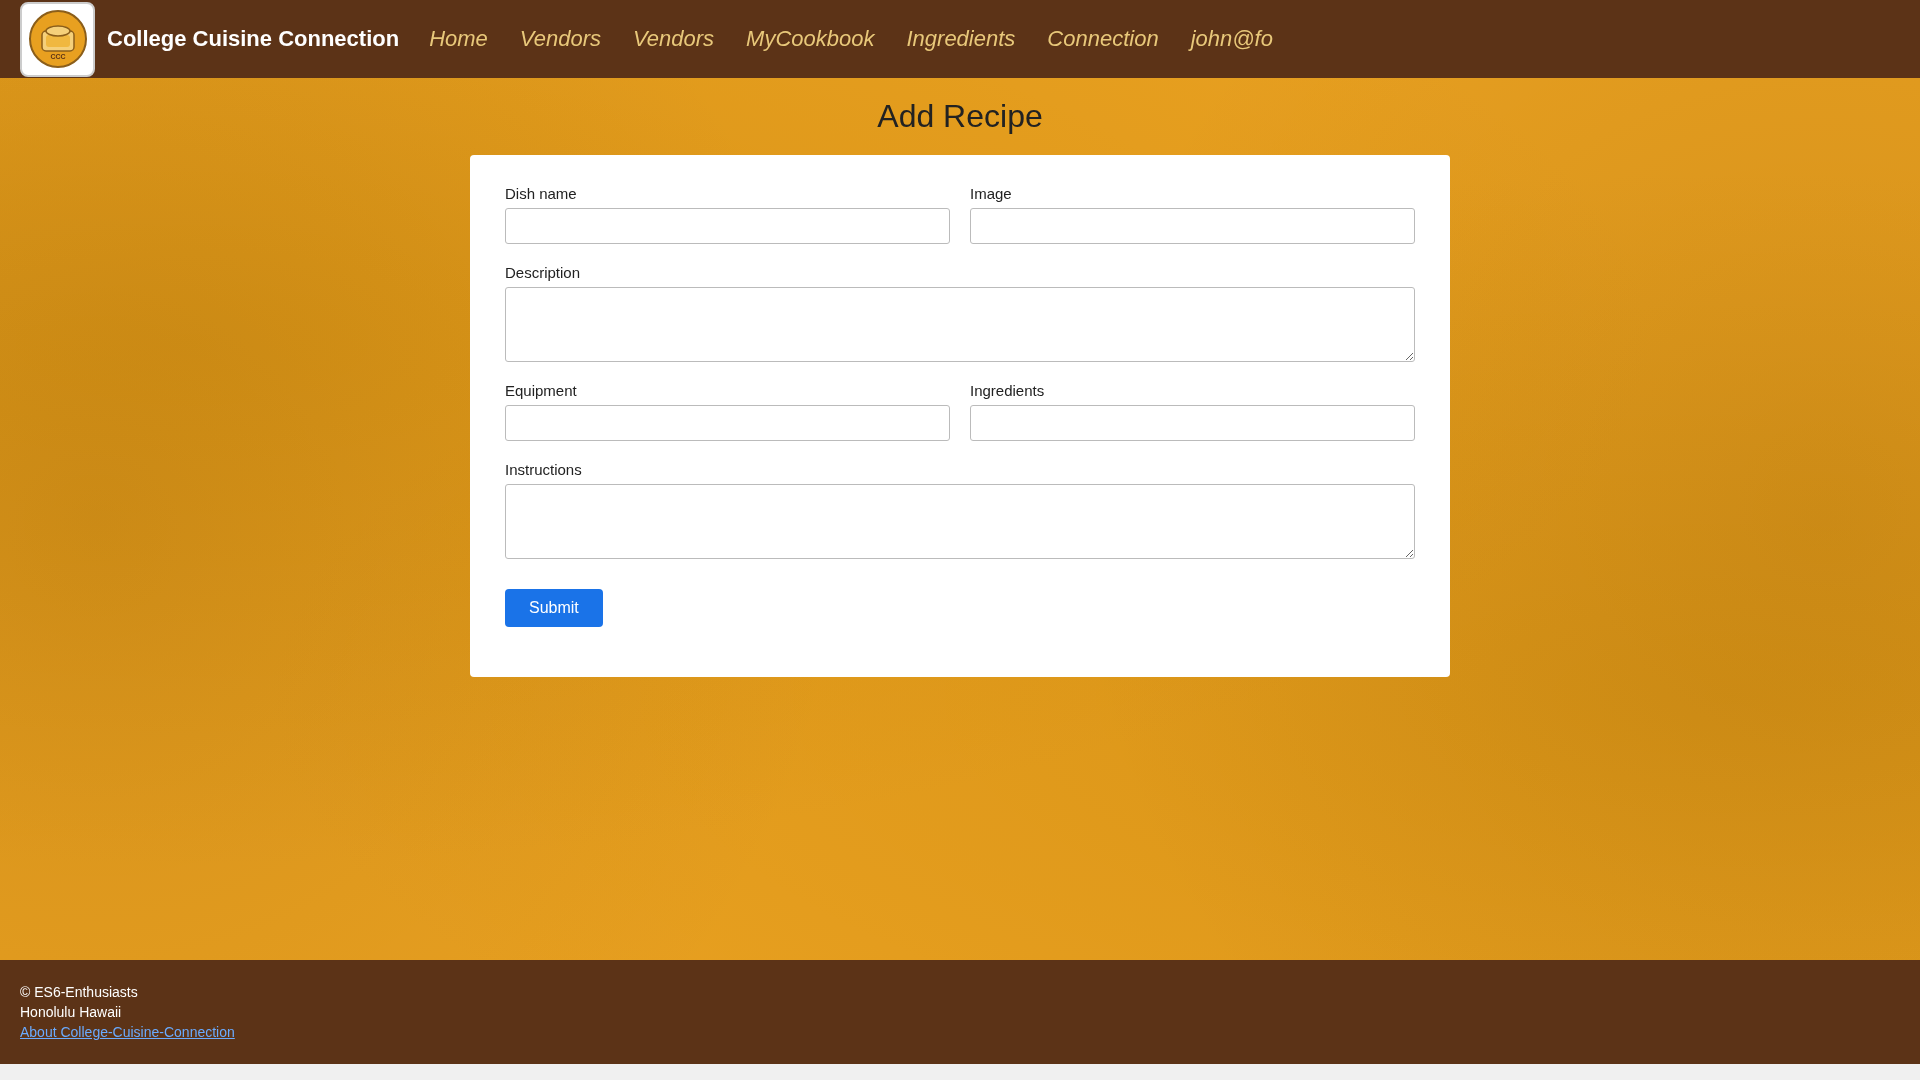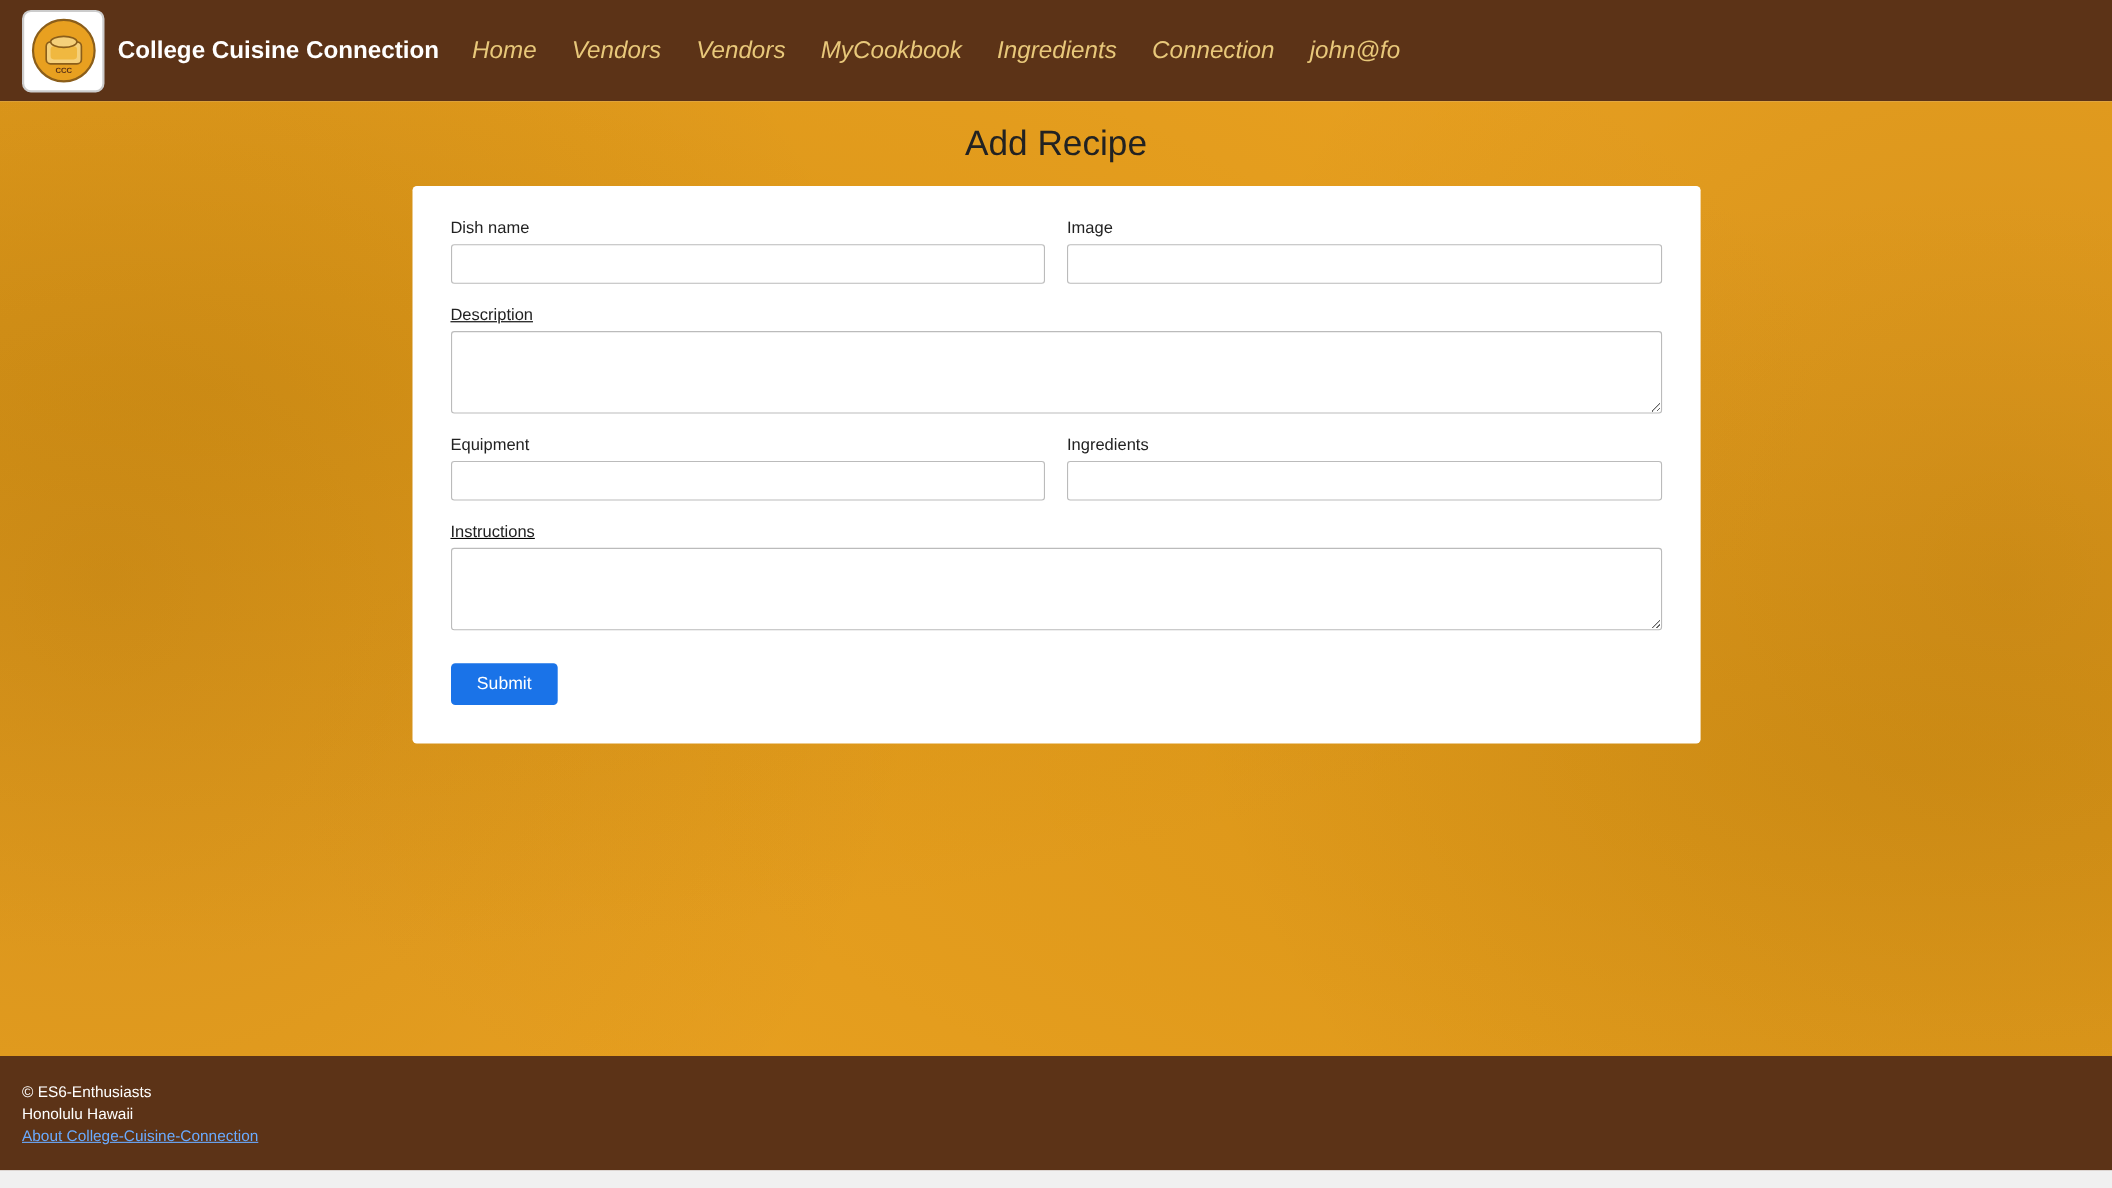--- a/index.html
+++ b/index.html
@@ -15,21 +15,21 @@
       flex-direction: column;
       overflow-x: hidden;
     }
 
     
     header {
       background-color: #5C3317;
       display: flex;
       align-items: center;
       padding: 8px 20px;
-      height: 92px;
+      height: 78px;
       flex-shrink: 0;
     }
 
     .logo-wrapper {
       display: flex;
       align-items: center;
       gap: 12px;
       margin-right: 30px;
     }
 
@@ -102,42 +102,41 @@
       font-weight: 400;
       color: #222;
       margin-bottom: 20px;
       text-align: center;
     }
 
     
     .form-card {
       background: #fff;
       border-radius: 4px;
-      padding: 30px 35px 35px;
-      width: 1171px;
+      padding: 30px 35px 50px;
+      width: 980px;
       max-width: 100%;
       position: relative;
       z-index: 1;
     }
 
     .form-row {
       display: flex;
       gap: 20px;
       margin-bottom: 20px;
     }
 
     .form-group {
       display: flex;
       flex-direction: column;
       flex: 1;
     }
 
     .form-group.full {
       flex: 1;
-      text-decoration: underline;
     }
 
     label {
       font-size: 15px;
       color: #222;
       margin-bottom: 6px;
     }
 
     input[type="text"] {
       border: 1px solid #bbb;

